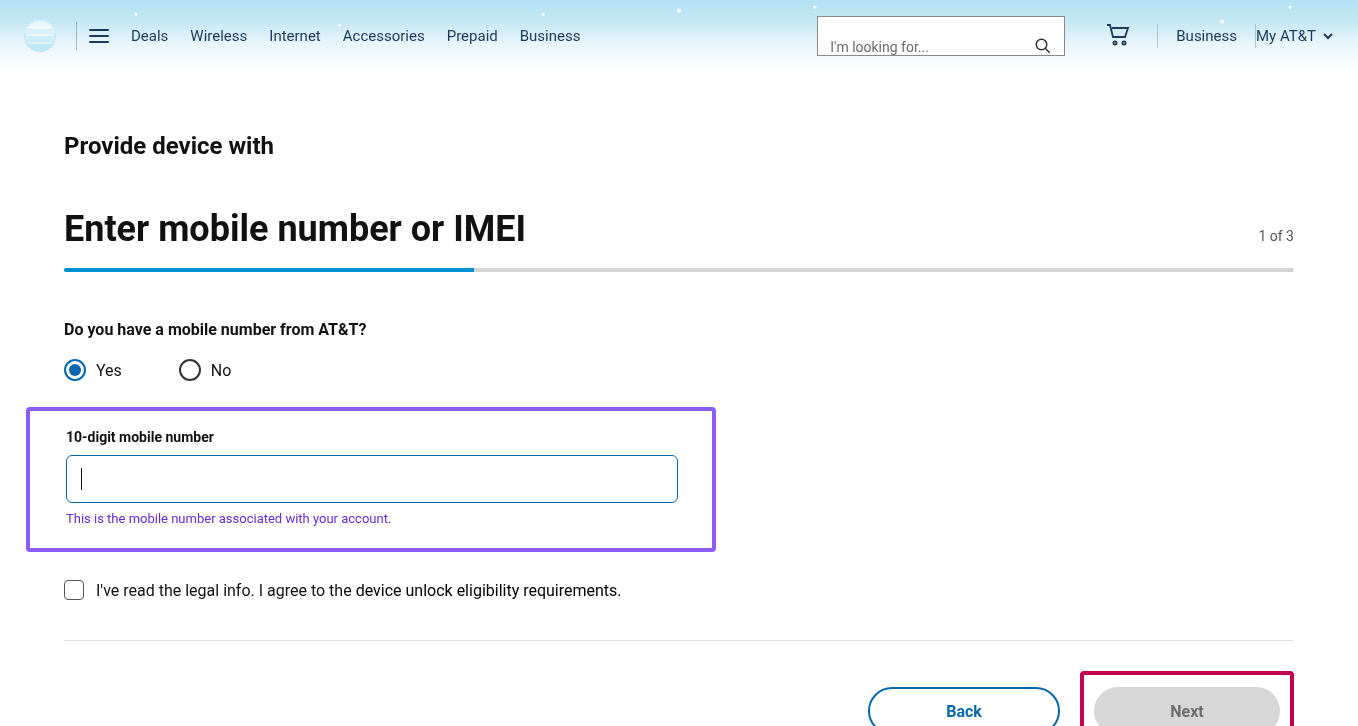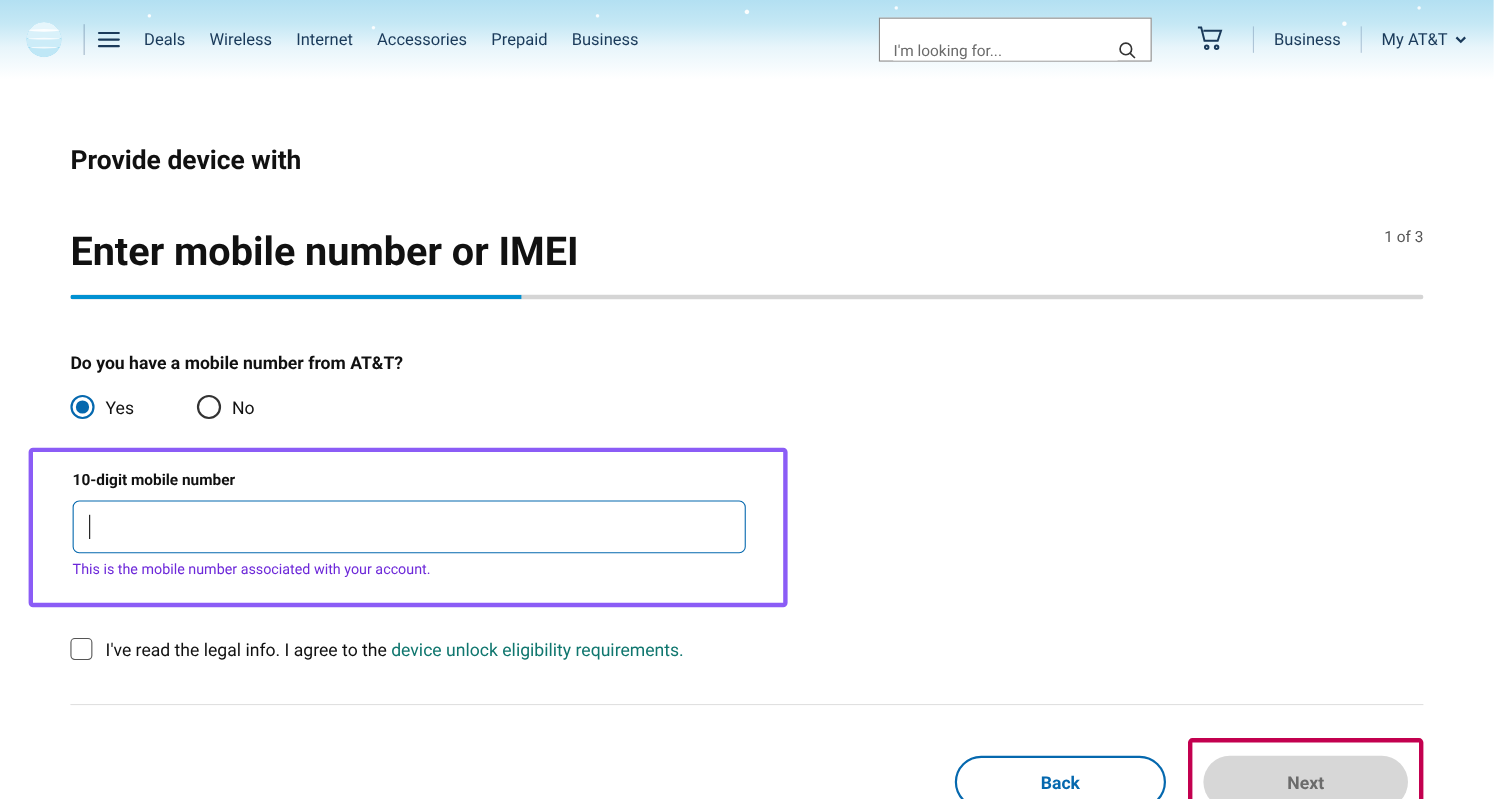--- a/index.html
+++ b/index.html
@@ -24,27 +24,27 @@
 .nav { display:flex; gap:22px; margin-left:22px; position:relative; z-index:1; }
 .nav a { color:#1a3a5a; text-decoration:none; font-size:15px; }
 .spacer { flex:1; }
 .search-box { width:248px; height:40px; border:1px solid #8a8a8a; border-radius:0; background:#fff; display:flex; align-items:flex-end; padding:0 12px; position:relative; z-index:1; }
 .search-box input { flex:1; border:none; outline:none; font-size:14px; color:#333; }
 .search-box input::placeholder { color:#6b6b6b; }
 .search-icon-svg { width:18px; height:18px; }
 .cart { margin:0 26px 0 40px; position:relative; z-index:1; cursor:pointer; }
 .text-link { color:#1a3a5a; font-size:15px; margin:0 18px; position:relative; z-index:1; cursor:pointer; }
 .divider-v2 { width:1px; height:24px; background:#8aa5bf; opacity:.6; position:relative; z-index:1; }
-.myatt { display:flex; align-items:center; gap:6px; color:#1a3a5a; font-size:15px; margin-left:18px; position:relative; z-index:1; cursor:pointer; }
+.myatt { display:flex; align-items:center; gap:6px; color:#1a3a5a; font-size:15px; position:relative; z-index:1; cursor:pointer; }
 .chev { width:12px; height:12px; }
 
 
 .main { padding: 60px 64px 40px; }
 .page-title { font-size:24px; font-weight:700; color:#111; }
-.step-title { font-size:36px; font-weight:700; color:#111; margin-top:48px; display:flex; align-items:flex-start; justify-content:space-between; }
+.step-title { font-size:36px; font-weight:700; color:#111; margin-top:48px; display:flex; align-items:flex-end; justify-content:space-between; }
 .step-counter { font-size:14px; color:#555; font-weight:400; padding-bottom:6px; }
 .progress { height:4px; background:#d5d5d5; margin-top:18px; position:relative; border-radius:2px; overflow:hidden; }
 .progress-fill { height:100%; width:33.3%; background:#0091d2; }
 
 .question { font-size:16px; font-weight:700; color:#111; margin-top:48px; }
 .radios { display:flex; gap:57px; margin-top:20px; align-items:center; }
 .radio { display:flex; align-items:center; gap:10px; cursor:pointer; }
 .radio-circle { width:22px; height:22px; border:2px solid #333; border-radius:50%; display:flex; align-items:center; justify-content:center; }
 .radio-circle.checked { border-color:#0568ae; }
 .radio-dot { width:12px; height:12px; background:#0568ae; border-radius:50%; }
@@ -53,21 +53,21 @@
 .highlight-box { border:4px solid #8b5cf6; border-radius:4px; padding:18px 36px 22px; margin-top:26px; width:690px; margin-left:-38px; }
 .field-label { font-size:14px; font-weight:700; color:#111; }
 .text-input { width:612px; height:48px; border:1px solid #0568ae; border-radius:6px; margin-top:10px; padding:0 14px; font-size:16px; outline:none; display:flex; align-items:center; }
 .text-input .cursor { width:1px; height:22px; background:#111; animation: blink 1s step-end infinite; }
 @keyframes blink { 50% { opacity:0; } }
 .helper { font-size:13px; color:#6d28d9; margin-top:8px; }
 
 .agree { display:flex; align-items:center; gap:12px; margin-top:28px; }
 .chk { width:20px; height:20px; border:1.5px solid #555; border-radius:4px; cursor:pointer; flex-shrink:0; }
 .agree-text { font-size:16px; color:#111; }
-.agree-text a { color:#0f766e; text-decoration:none; }
+.agree-text a { color:#000000; text-decoration:none; }
 
 .hr { height:1px; background:#e0e0e0; margin-top:40px; }
 
 .actions { display:flex; justify-content:flex-end; gap:0; margin-top:30px; align-items:center; }
 .btn-back { width:192px; height:48px; border:2px solid #0568ae; background:#fff; color:#0568ae; font-size:16px; font-weight:700; border-radius:24px; cursor:pointer; margin-right:20px; }
 .next-wrap { border:4px solid #c3004f; border-radius:4px; padding:12px 10px 12px 10px; }
 .btn-next { width:186px; height:48px; border:none; background:#d7d7d7; color:#6b6b6b; font-size:16px; font-weight:700; border-radius:24px; cursor:pointer; }
 </style>
 </head>
 <body>

